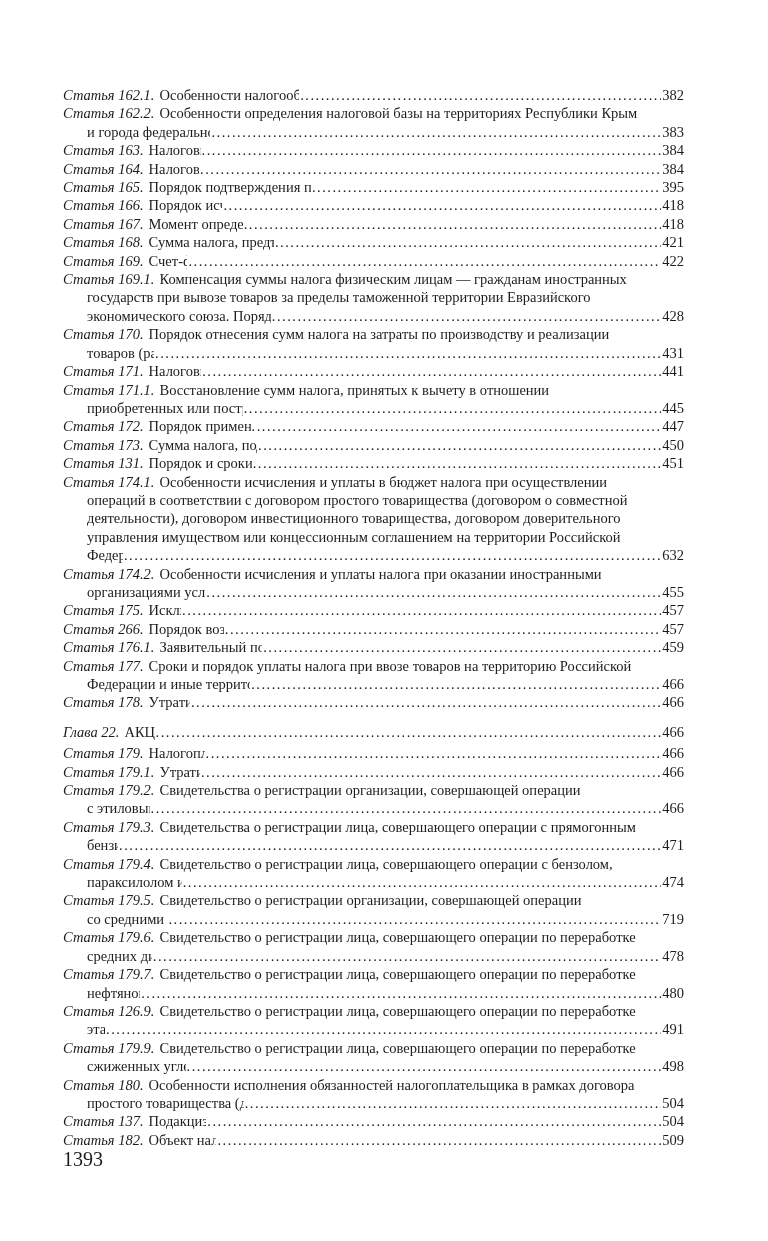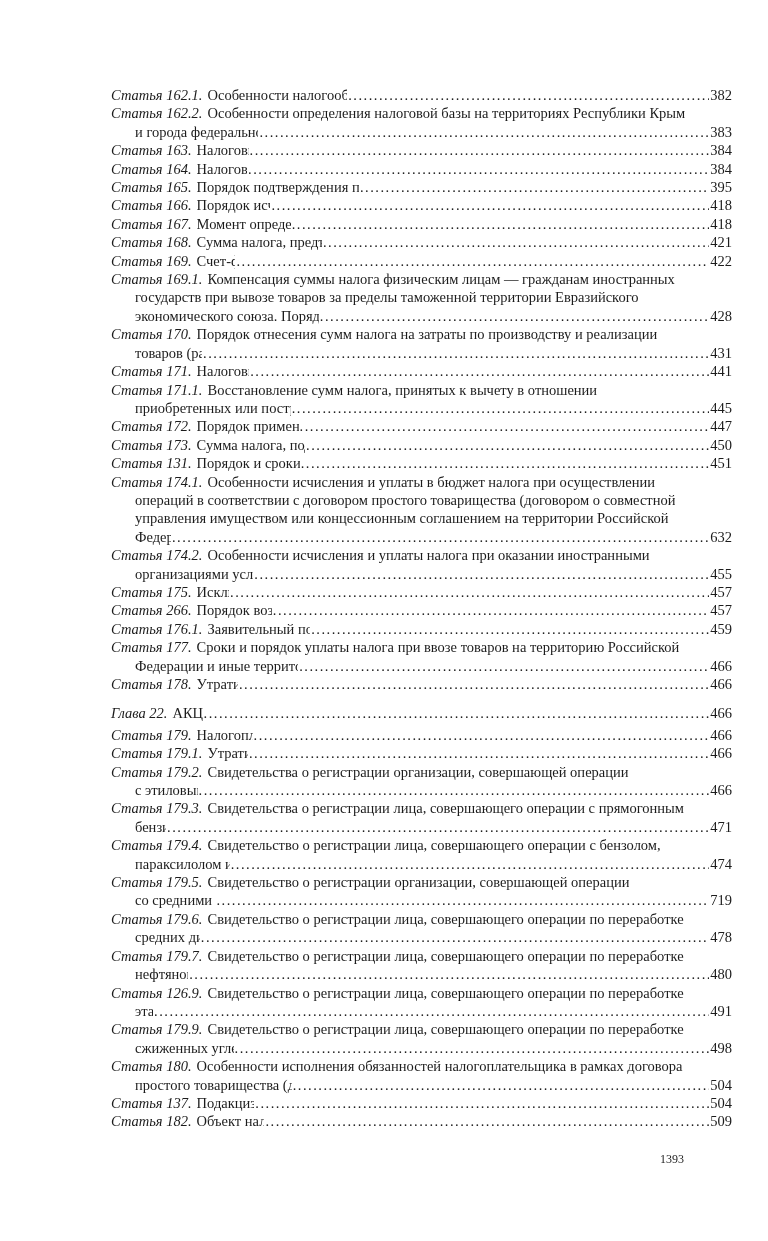--- a/index.html
+++ b/index.html
@@ -16,21 +16,20 @@
     font-family: "Liberation Serif", "DejaVu Serif", serif;
     color: #1c1c1c;
   }
   .toc {
     position: absolute;
     left: 63px;
     top: 86px;
     width: 621px;
     font-size: 14.5px;
     line-height: 18.4px;
-    margin-left: 48px;
   }
   .entry { margin: 0; }
   .entry.chapter { margin-top: 11px; margin-bottom: 3px; }
   .line {
     display: flex;
     align-items: baseline;
     white-space: nowrap;
   }
   .line.cont { padding-left: 24px; }
   .label {
@@ -52,22 +51,22 @@
     content: "........................................................................................................................................................................................................";
     letter-spacing: 1.5px;
     color: #1c1c1c;
   }
   .pagenum { flex: 0 0 auto; }
   .footer {
     position: absolute;
     left: 63px;
     top: 1149px;
     width: 621px;
-    text-align: right;
-    font-size: 12px;
+    text-align: left;
+    font-size: 20px;
     line-height: 20px;
   }
 </style>
 </head>
 <body>
 
 <div class="sheet">
   <div class="toc" id="toc">
       <div class="entry">
         <div class="line">
@@ -214,20 +213,23 @@
       </div>
       <div class="entry">
         <div class="line">
           <span class="label">Статья 174.1.</span>
           <span class="text">Особенности исчисления и уплаты в бюджет налога при осуществлении</span>
         </div>
         <div class="line cont">
           <span class="text">операций в соответствии с договором простого товарищества (договором о совместной</span>
         </div>
         <div class="line cont">
+          <span class="text">деятельности), договором инвестиционного товарищества, договором доверительного</span>
+        </div>
+        <div class="line cont">
           <span class="text">управления имуществом или концессионным соглашением на территории Российской</span>
         </div>
         <div class="line cont">
           <span class="text">Федерации</span>
           <span class="dots"></span>
           <span class="pagenum">632</span>
         </div>
       </div>
       <div class="entry">
         <div class="line">

